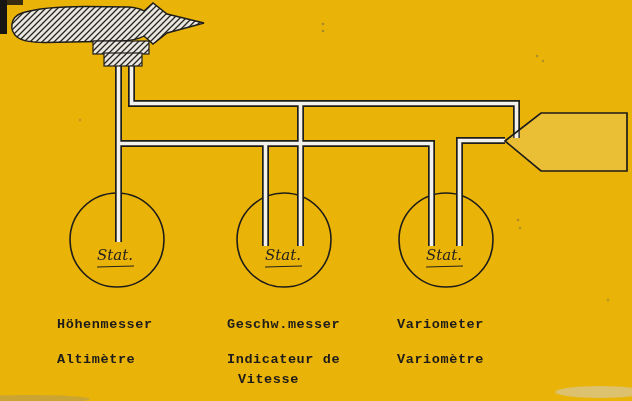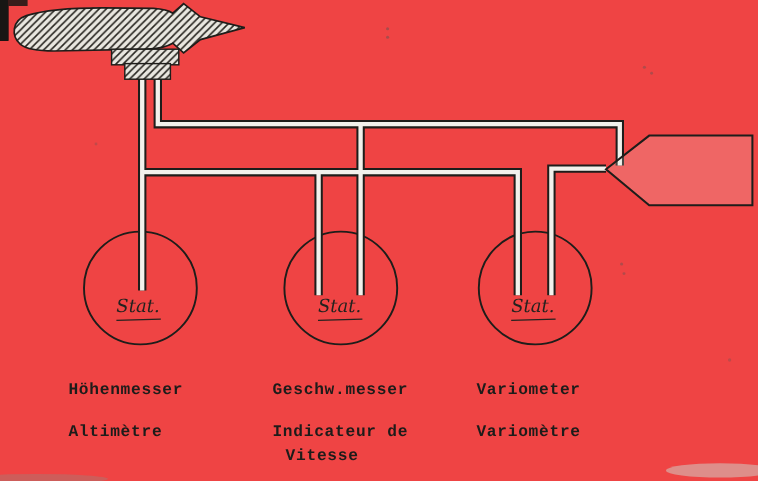--- a/index.html
+++ b/index.html
@@ -1,19 +1,19 @@
 <!DOCTYPE html>
 <html><head>
 <meta charset="utf-8">
 <style>
   html,body{margin:0;padding:0;background:#c8c6c0;}
   .page{
     position:relative;
     width:632px;height:401px;
-    background:#ef4444;
+    background:#eab308;
     overflow:hidden;
     font-family:"Liberation Sans", sans-serif;
   }
   svg{display:block;}
   .caption{
     font-family:"Liberation Mono","DejaVu Sans Mono",monospace;
     font-size:13.5px;
     font-weight:600;
     letter-spacing:0.6px;
     fill:#1d1c1a;

